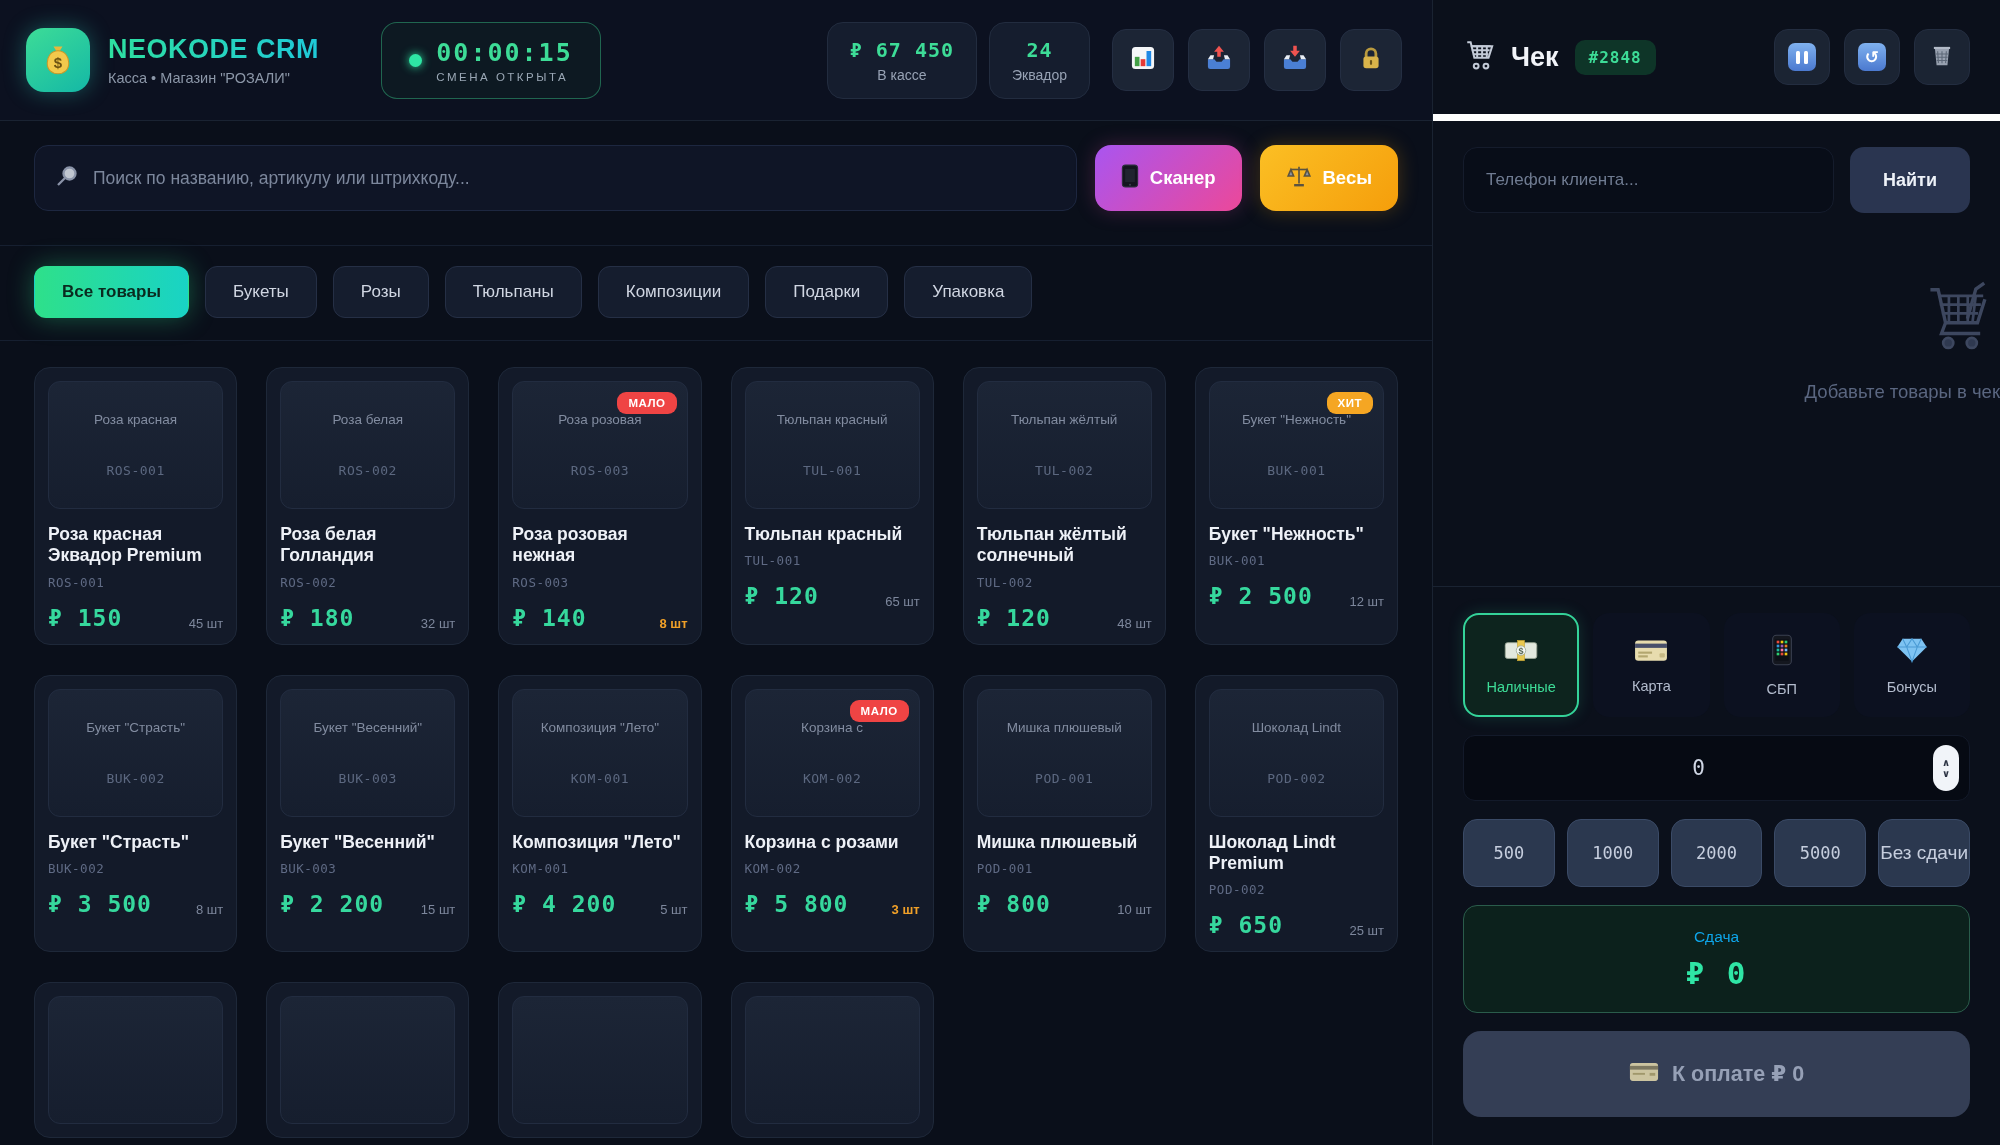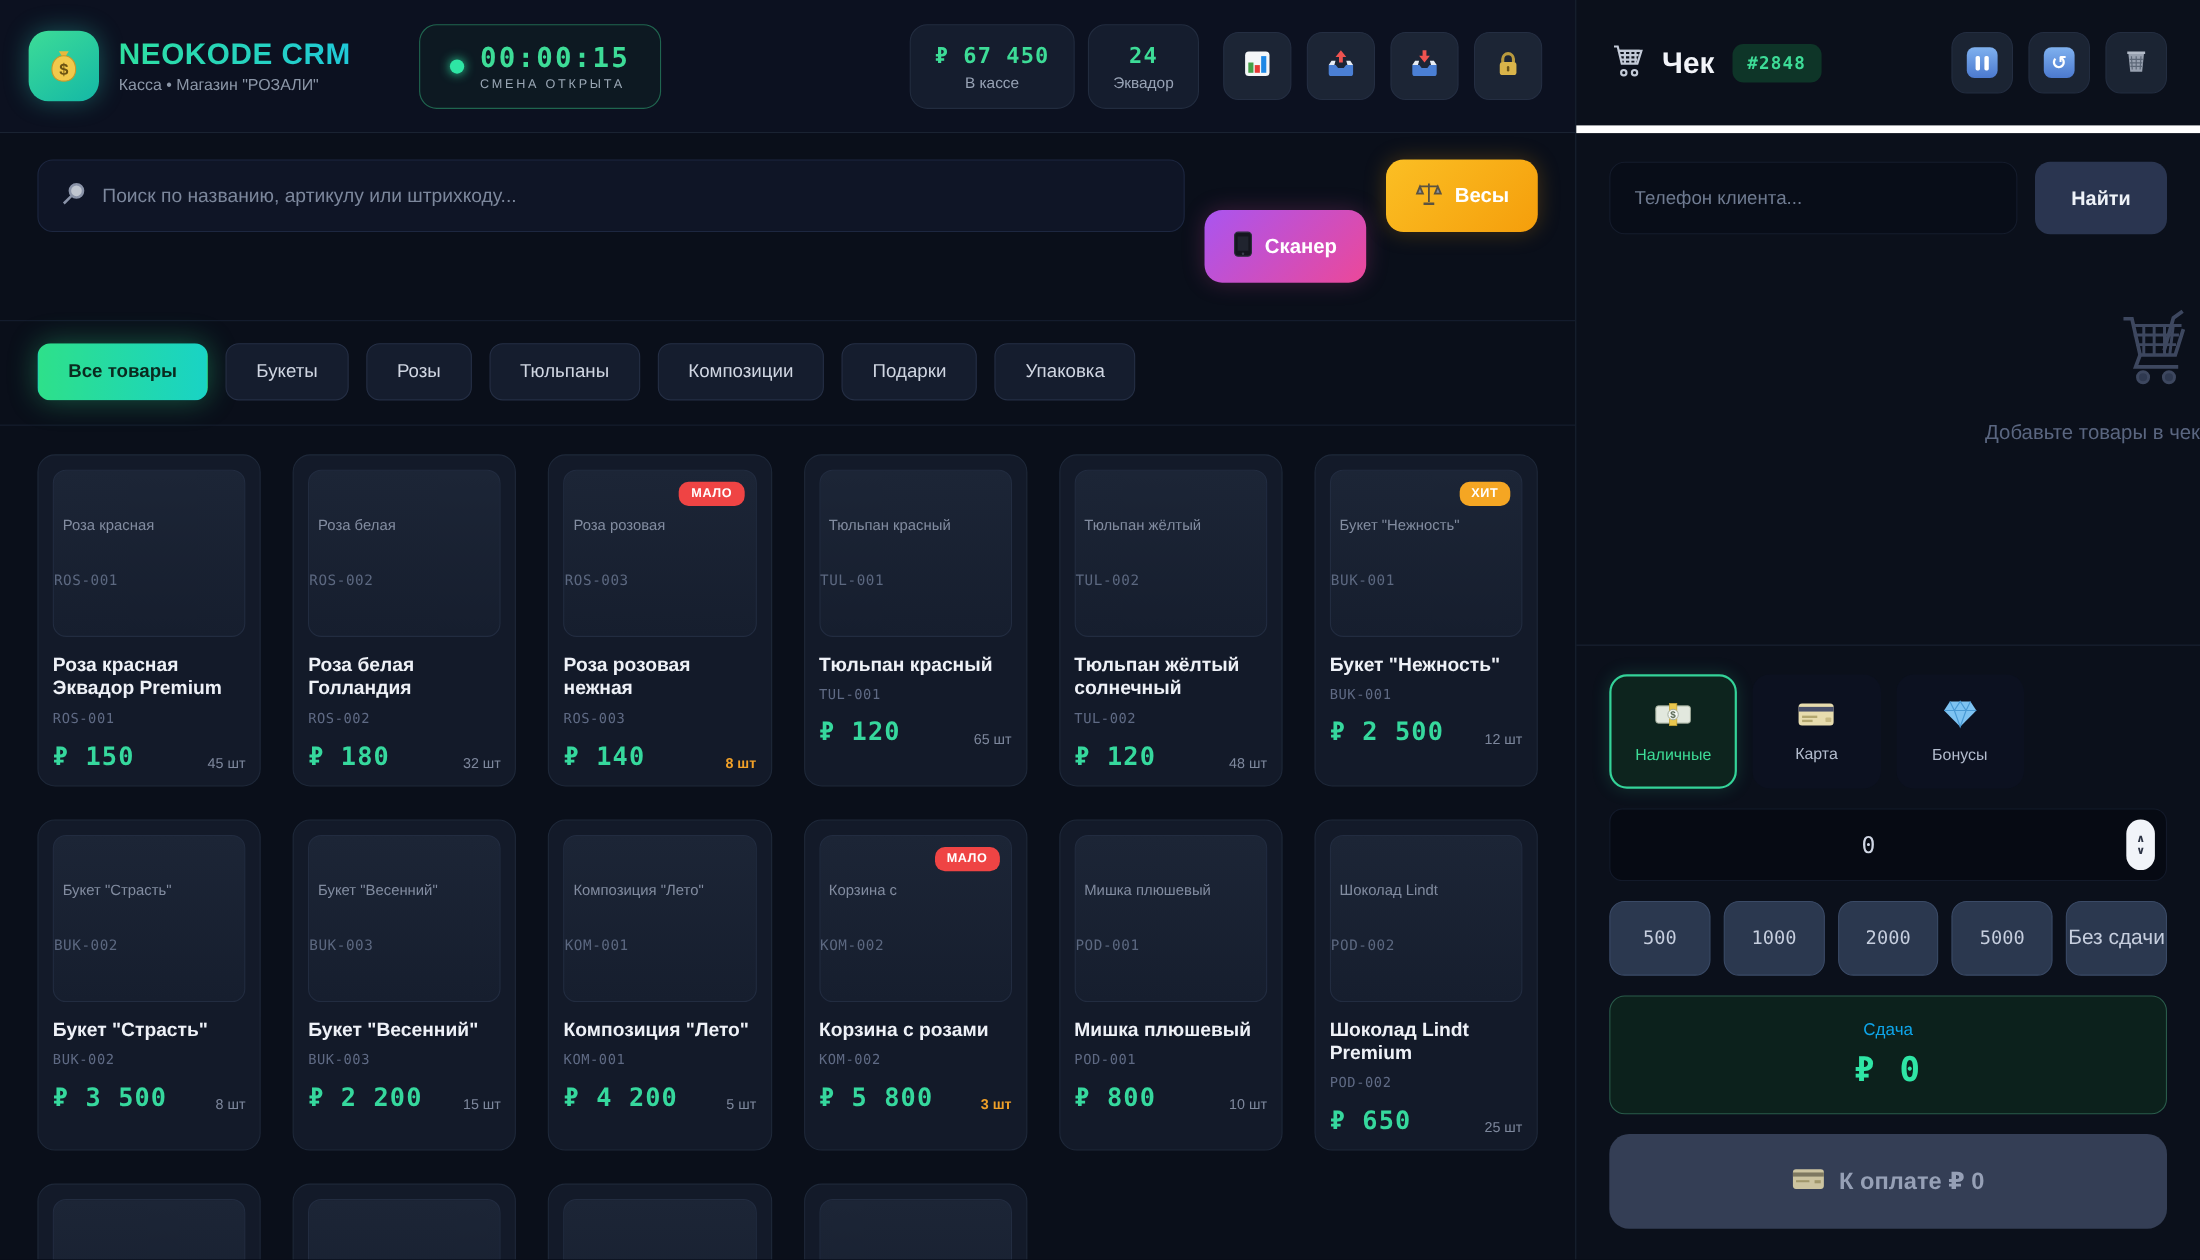--- a/index.html
+++ b/index.html
@@ -65,21 +65,21 @@
   .search-box input {
     flex:1; background:transparent; border:none; outline:none;
     font-size:17.5px; color:#dfe5ef; font-family:inherit;
   }
   .search-box input::placeholder { color:#7c879c; }
   .grad-btn {
     height:66px; border:none; border-radius:16px; padding:0 26px;
     display:flex; align-items:center; gap:11px; cursor:pointer;
     font-size:18.5px; font-weight:bold; color:#fff; font-family:inherit;
   }
-  .btn-scanner { background:linear-gradient(135deg,#a955f0,#ec4899); box-shadow:0 0 20px rgba(217,70,160,.25);margin-top:46px; }
+  .btn-scanner { background:linear-gradient(135deg,#a955f0,#ec4899); box-shadow:0 0 20px rgba(217,70,160,.25); }
   .btn-scale { background:linear-gradient(135deg,#fbbf24,#f59e0b); box-shadow:0 0 20px rgba(245,158,11,.25); }
 
   .tabs-row { padding:20px 34px 22px; display:flex; gap:16px; border-bottom:1px solid #161f30; }
   .tab {
     height:52px; padding:0 27px; border-radius:12px; background:#151d2e;
     border:1px solid #252f45; color:#d0d6e2; font-size:17px; font-weight:500;
     display:flex; align-items:center; cursor:pointer; font-family:inherit;
   }
   .tab.active {
     background:linear-gradient(90deg,#2ee08a,#19d3c5); border-color:transparent;
@@ -88,23 +88,23 @@
 
   .grid {
     padding:26px 34px; display:grid; grid-template-columns:repeat(6,1fr);
     gap:30px 29px; flex:1; align-content:start;
   }
   .card {
     background:#131a29; border:1px solid #1e2839; border-radius:16px; padding:13px;
     cursor:pointer; position:relative;
   }
   .thumb {
-    height:152px; border-radius:12px; border:1px solid #222c40;
+    height:128px; border-radius:12px; border:1px solid #222c40;
     background:linear-gradient(180deg,#1c2536,#161e2e);
-    display:flex; flex-direction:column; align-items:flex-start; justify-content:center; gap:36px;
+    display:flex; flex-direction:column; align-items:center; justify-content:center; gap:36px;
     position:relative;
   }
   .thumb-label { font-size:13.5px; color:#828ca0; padding:0 8px; text-align:center; }
   .thumb-code { font-size:13px; color:#5c6880; letter-spacing:.5px; }
   .badge {
     position:absolute; top:10px; right:10px; padding:5px 11px; border-radius:9px;
     font-size:11.5px; font-weight:bold; color:#fff; letter-spacing:.5px;
   }
   .badge-low { background:#ef4444; }
   .badge-hit { background:#f5a623; }
@@ -586,20 +586,41 @@
                 <rect x="1" y="6" width="30" height="4" fill="#49506b"></rect>
                 <rect x="4" y="13.5" width="13" height="2" fill="#b3a76f"></rect>
                 <rect x="4" y="17" width="9" height="2" fill="#b3a76f"></rect>
                 <rect x="24" y="15" width="5" height="4" rx="1" fill="#c8ba84"></rect>
               </svg>
           </span>
           <span class="method-label">Карта</span>
         </div>
         <div class="method">
           <span>
+            <svg width="22" height="32" viewBox="0 0 16 24">
+                <rect x="1" y="1" width="14" height="22" rx="2.8" fill="#14171f" stroke="#3a4050" stroke-width=".8"></rect>
+                <rect x="3" y="4" width="10" height="16" fill="#0c0f16"></rect>
+                <rect x="4" y="5" width="2" height="2" fill="#e74c3c"></rect>
+                <rect x="7" y="5" width="2" height="2" fill="#f1c40f"></rect>
+                <rect x="10" y="5" width="2" height="2" fill="#2ecc71"></rect>
+                <rect x="4" y="8" width="2" height="2" fill="#3498db"></rect>
+                <rect x="7" y="8" width="2" height="2" fill="#9b59b6"></rect>
+                <rect x="10" y="8" width="2" height="2" fill="#e67e22"></rect>
+                <rect x="4" y="11" width="2" height="2" fill="#1abc9c"></rect>
+                <rect x="7" y="11" width="2" height="2" fill="#fd79a8"></rect>
+                <rect x="10" y="11" width="2" height="2" fill="#74b9ff"></rect>
+                <rect x="4" y="14" width="2" height="2" fill="#2ecc71"></rect>
+                <rect x="7" y="14" width="2" height="2" fill="#e74c3c"></rect>
+                <rect x="10" y="14" width="2" height="2" fill="#f1c40f"></rect>
+              </svg>
+          </span>
+          <span class="method-label">СБП</span>
+        </div>
+        <div class="method">
+          <span>
             <svg width="32" height="28" viewBox="0 0 24 20">
                 <path d="M5 1.5h14l4 6.2-11 11-11-11z" fill="#7ec3f2"></path>
                 <path d="M5 1.5l3 6.2 4 11 4-11 3-6.2M1 7.7h22M8 7.7l4-6.2 4 6.2" fill="none" stroke="#4a9ad4" stroke-width=".8"></path>
               </svg>
           </span>
           <span class="method-label">Бонусы</span>
         </div>
       </div>
 
       <div class="amount-box">

